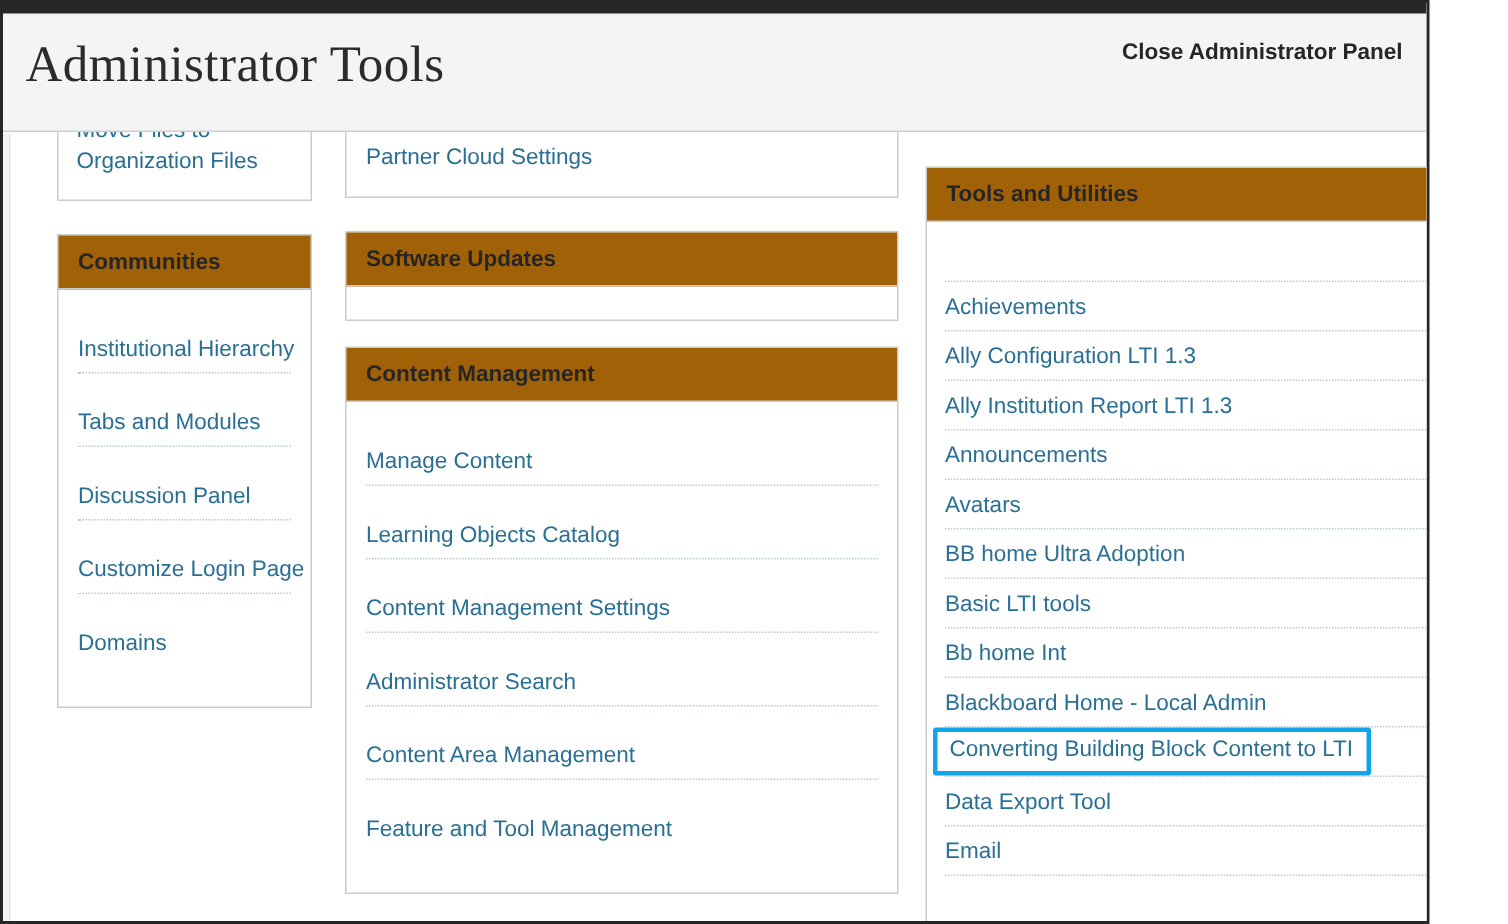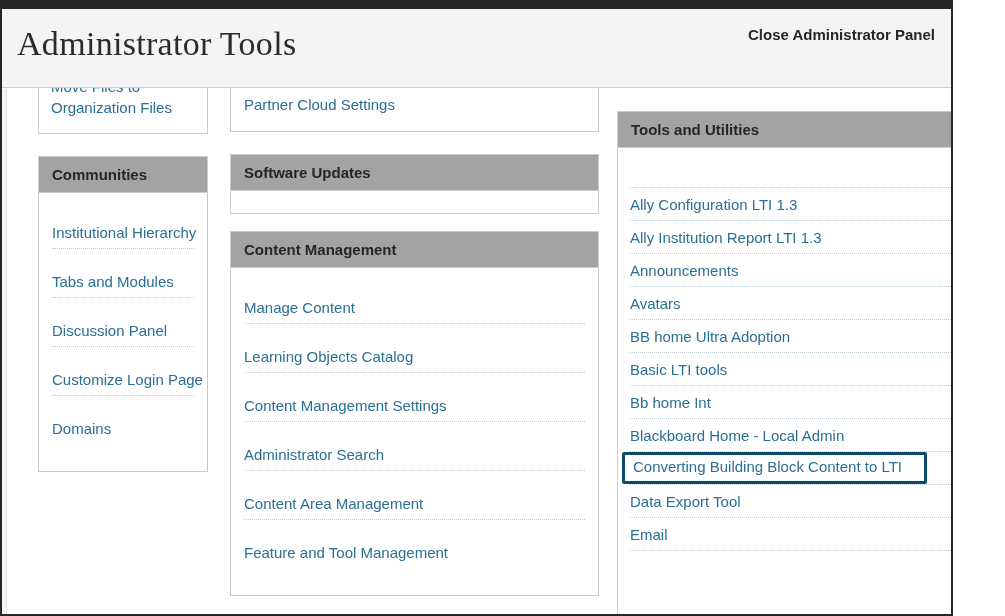--- a/index.html
+++ b/index.html
@@ -36,21 +36,21 @@
     background:#f5f5f5; border-right:1px solid #e4e4e4;
   }
 
   .col { position:absolute; top:0; }
   .col-left   { left:36px;  width:170px; }
   .col-middle { left:228px; width:369px; }
   .col-right  { left:615px; width:369px; }
 
   .box { position:absolute; left:0; right:0; background:#fff; border:1px solid #cbcbcb; }
   .box-header {
-    background:#a3a3a3; border-bottom:1px solid #cbcbcb; height:36px;
+    background:#a16207; border-bottom:1px solid #cbcbcb; height:36px;
     display:flex; align-items:center; padding:0 13px;
     font-size:15px; font-weight:700; color:#262626;
   }
   .box-body { padding:7px 0 10px 0; }
   .row {
     height:33px; margin:16px 13px; display:flex; align-items:center;
     border-bottom:1px dotted #bcc9cf; overflow:visible;
   }
   .row.last { border-bottom:none; }
   .row.empty { height:40px; }
@@ -70,22 +70,22 @@
   .box.content-mgmt { top:142px; }
 
   
   .box.tools { top:22px; height:600px; }
   .box.tools .box-body { padding:0; }
   .box.tools .row { margin:0 12px; }
   .box.tools .row.empty { border-bottom:1px dotted #bcc9cf; }
 
   .highlight-wrap {
     display:inline-block; position:relative;
-    border:3px solid #0c4a6e; border-radius:2px;
-    padding:3px 22px 5px 8px; margin-left:-8px; background:transparent;
+    border:3px solid #0ea5e9; border-radius:2px;
+    padding:3px 9px 5px 8px; margin-left:-8px; background:transparent;
   }
 </style>
 </head>
 <body>
 
 <div class="page">
   <div class="topbar"></div>
 
   <div class="header">
     <h1 class="page-title">Administrator Tools</h1>
@@ -156,20 +156,23 @@
         </div>
       </div>
     </div>
 
     <div class="col col-right">
       <div class="box tools">
         <div class="box-header">Tools and Utilities</div>
         <div class="box-body">
           <div class="row empty"></div>
           <div class="row">
+              <a class="item-link">Achievements</a>
+            </div>
+          <div class="row">
               <a class="item-link">Ally Configuration LTI 1.3</a>
             </div>
           <div class="row">
               <a class="item-link">Ally Institution Report LTI 1.3</a>
             </div>
           <div class="row">
               <a class="item-link">Announcements</a>
             </div>
           <div class="row">
               <a class="item-link">Avatars</a>

